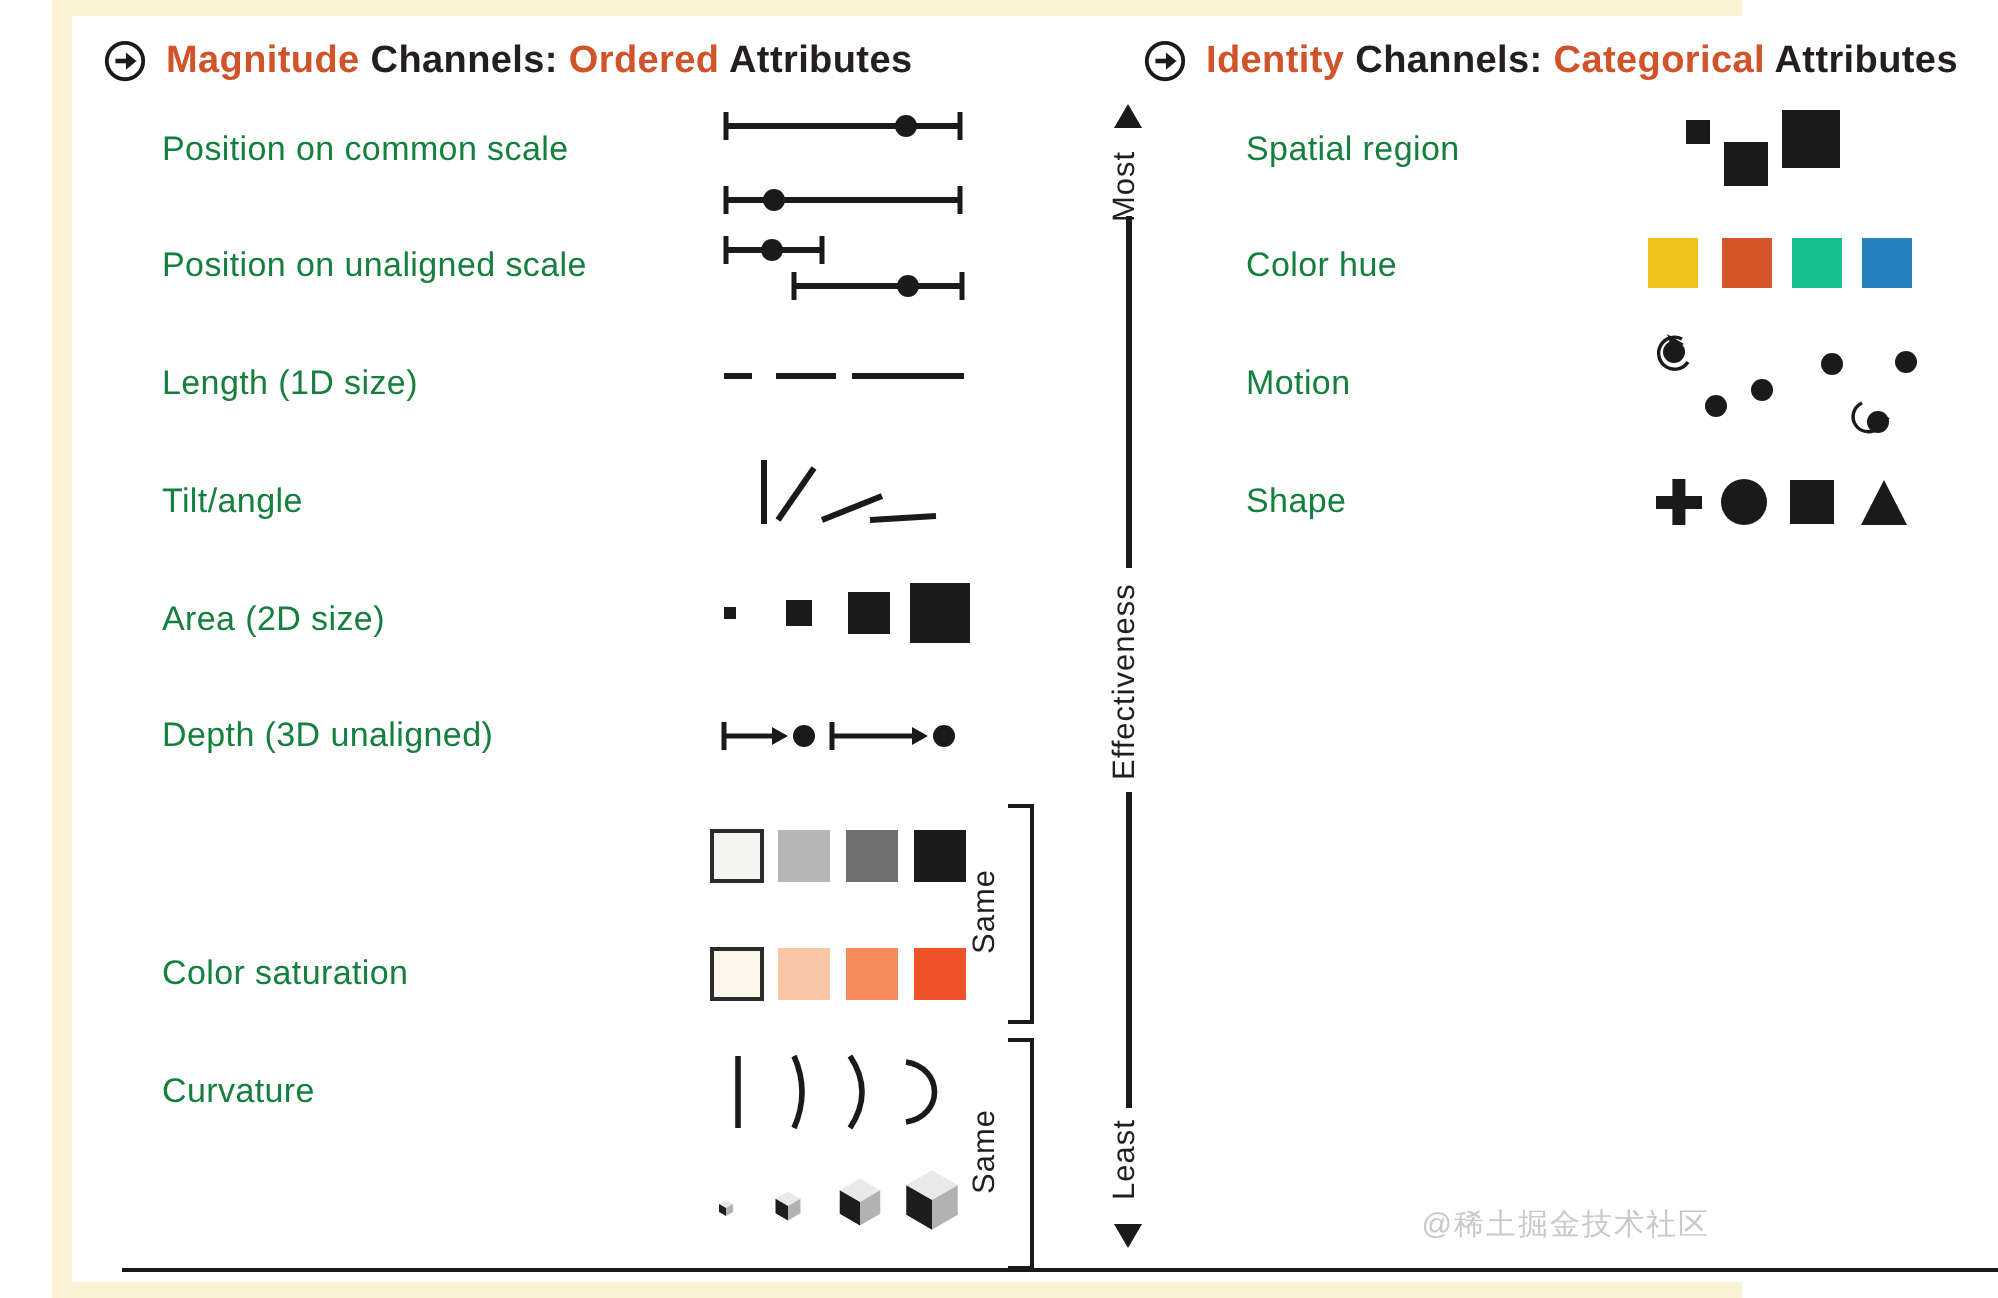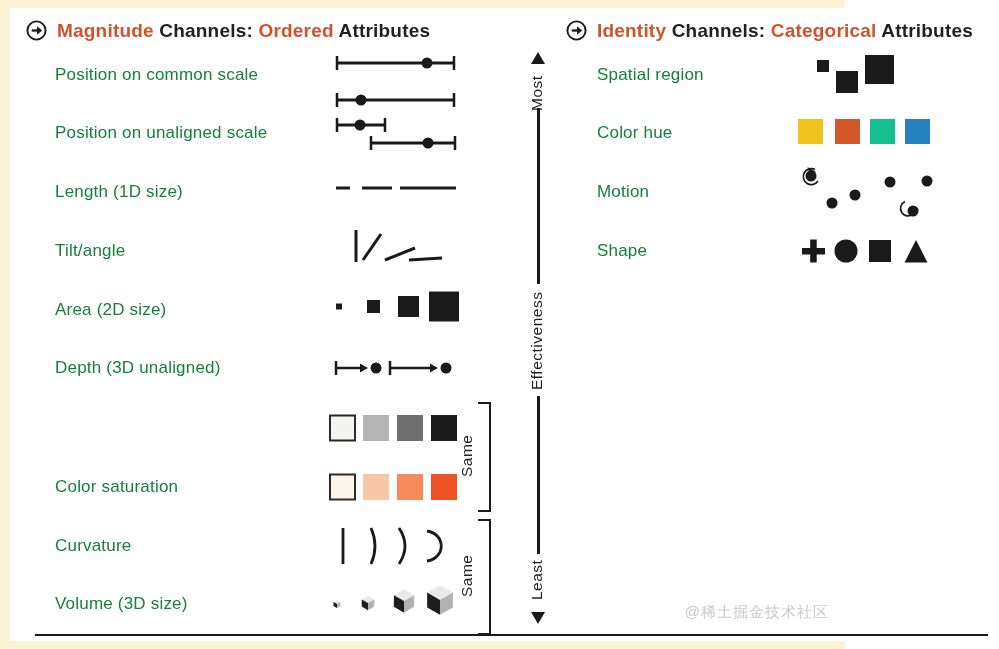--- a/index.html
+++ b/index.html
@@ -1,17 +1,17 @@
 <!DOCTYPE html>
 <html><head>
 <meta charset="utf-8">
 <style>
   html,body{margin:0;padding:0;}
   body{width:999px;height:649px;overflow:hidden;font-family:"Liberation Sans","DejaVu Sans",sans-serif;}
-  #stage{position:relative;width:845px;height:649px;background:#fbf1d3;}
+  #stage{position:relative;width:845px;height:649px;background:#fbf1d3;margin-left:26px;}
   #panel{position:absolute;left:10px;top:8px;width:979px;height:633px;background:#ffffff;}
   .hdr{position:absolute;display:flex;align-items:center;gap:9px;}
   .hdr-text{font-size:19px;font-weight:bold;color:#231f20;letter-spacing:.2px;white-space:nowrap;}
   .hdr-text .accent{color:#d0532a;}
   .lbl{position:absolute;font-size:17px;color:#15803d;letter-spacing:.2px;line-height:22px;white-space:nowrap;}
   .glyph{position:absolute;}
   .vtext{position:absolute;writing-mode:vertical-rl;transform:rotate(180deg);display:flex;align-items:center;justify-content:center;font-size:15.5px;color:#1f1f1f;letter-spacing:.5px;}
   .axis-line{position:absolute;width:3px;background:#1a1a1a;left:537px;}
   .tri{position:absolute;width:0;height:0;border-left:7px solid transparent;border-right:7px solid transparent;left:531px;}
   .tri-up{border-bottom:12px solid #1a1a1a;}
@@ -29,38 +29,37 @@
 
   <div class="hdr" style="left:25px;top:19px;">
     <svg width="23" height="23" viewBox="0 0 24 24">
       <circle cx="12" cy="12" r="9.5" fill="none" stroke="#1a1a1a" stroke-width="2"></circle>
       <line x1="7" y1="12" x2="14" y2="12" stroke="#1a1a1a" stroke-width="2.4"></line>
       <polygon points="12.5,7.5 18,12 12.5,16.5" fill="#1a1a1a"></polygon>
     </svg>
     <div class="hdr-text"><span class="accent">Magnitude</span><span> Channels: </span><span class="accent">Ordered</span><span> Attributes</span></div>
   </div>
 
-  <div class="hdr" style="left:565px;top:19px;justify-content:flex-end;">
+  <div class="hdr" style="left:545px;top:19px;justify-content:flex-end;">
     <svg width="23" height="23" viewBox="0 0 24 24">
       <circle cx="12" cy="12" r="9.5" fill="none" stroke="#1a1a1a" stroke-width="2"></circle>
       <line x1="7" y1="12" x2="14" y2="12" stroke="#1a1a1a" stroke-width="2.4"></line>
       <polygon points="12.5,7.5 18,12 12.5,16.5" fill="#1a1a1a"></polygon>
     </svg>
     <div class="hdr-text"><span class="accent">Identity</span><span> Channels: </span><span class="accent">Categorical</span><span> Attributes</span></div>
   </div>
 
   <div class="lbl" style="left:55px;top:64px;">Position on common scale</div>
   <div class="lbl" style="left:55px;top:122px;">Position on unaligned scale</div>
   <div class="lbl" style="left:55px;top:181px;">Length (1D size)</div>
   <div class="lbl" style="left:55px;top:240px;">Tilt/angle</div>
   <div class="lbl" style="left:55px;top:299px;">Area (2D size)</div>
   <div class="lbl" style="left:55px;top:357px;">Depth (3D unaligned)</div>
   <div class="lbl" style="left:55px;top:476px;">Color saturation</div>
   <div class="lbl" style="left:55px;top:535px;">Curvature</div>
-  <div class="lbl" style="left:55px;top:593px;">Volume (3D size)</div>
 
   <svg class="glyph" style="left:330px;top:52px;" width="130" height="56">
     <line x1="6" y1="11" x2="125" y2="11" stroke="#1a1a1a" stroke-width="3"></line>
     <line x1="7" y1="4" x2="7" y2="18" stroke="#1a1a1a" stroke-width="2.5"></line>
     <line x1="124" y1="4" x2="124" y2="18" stroke="#1a1a1a" stroke-width="2.5"></line>
     <circle cx="97" cy="11" r="5.5" fill="#1a1a1a"></circle>
     <line x1="6" y1="48" x2="125" y2="48" stroke="#1a1a1a" stroke-width="3"></line>
     <line x1="7" y1="41" x2="7" y2="55" stroke="#1a1a1a" stroke-width="2.5"></line>
     <line x1="124" y1="41" x2="124" y2="55" stroke="#1a1a1a" stroke-width="2.5"></line>
     <circle cx="31" cy="48" r="5.5" fill="#1a1a1a"></circle>

